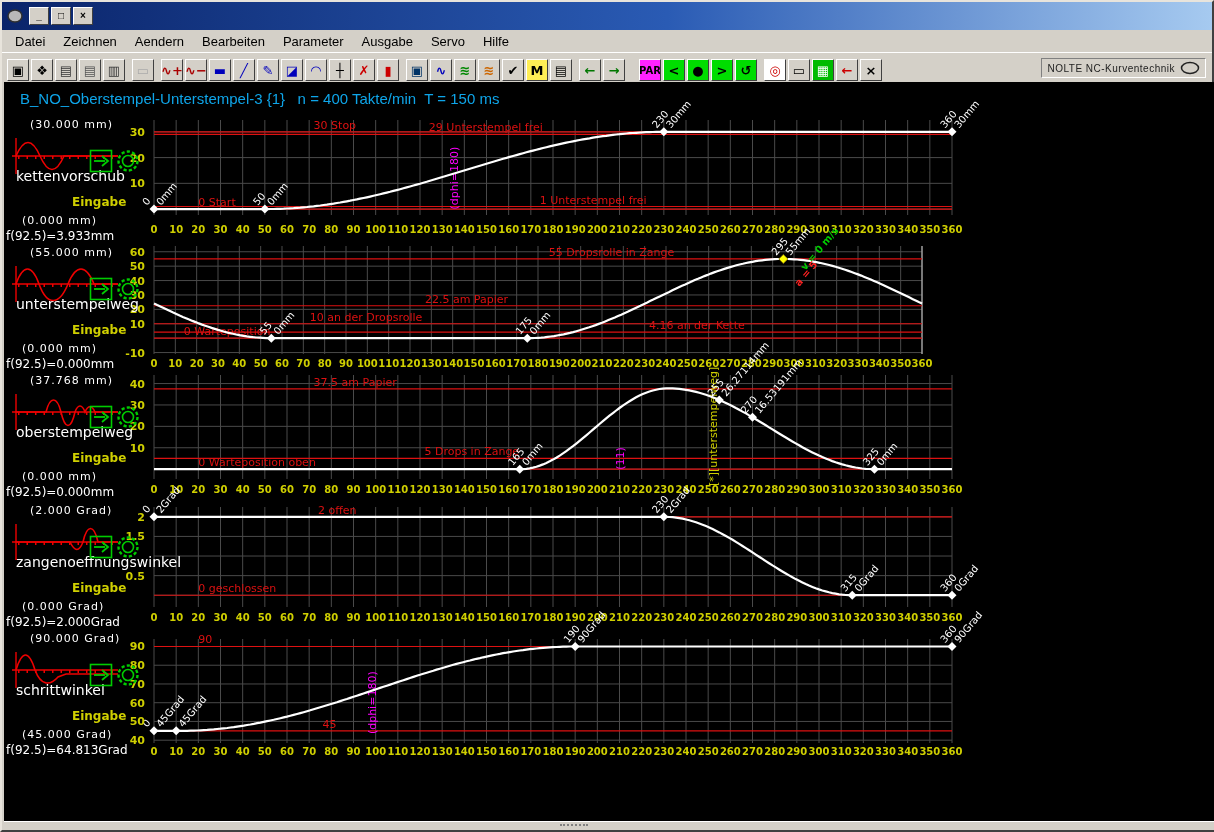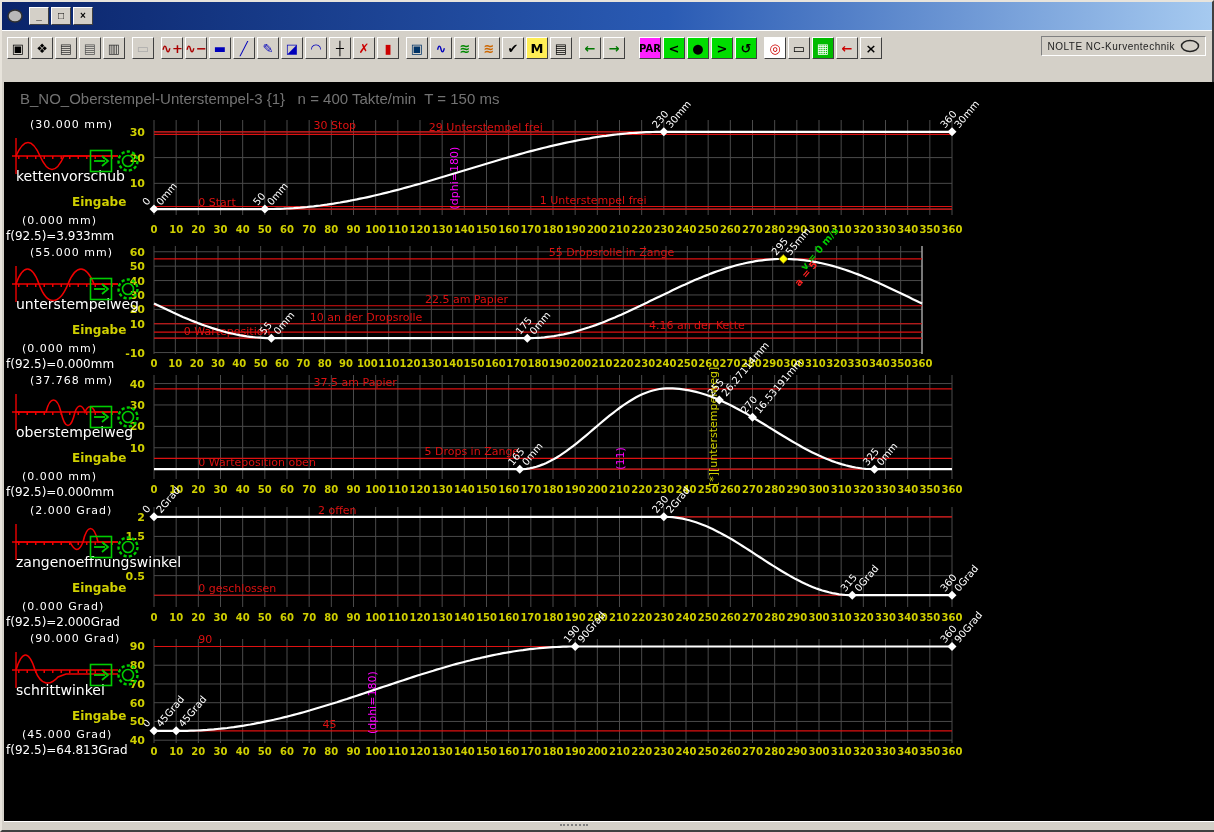--- a/index.html
+++ b/index.html
@@ -11,41 +11,51 @@
   .winbtns{display:flex;gap:2px;}
   .winbtn{width:18px;height:16px;background:#d4d0c8;border:1px solid;border-color:#fff #404040 #404040 #fff;font-size:10px;font-weight:bold;display:flex;align-items:center;justify-content:center;line-height:10px;color:#000;}
   .menubar{height:22px;display:flex;align-items:center;padding-left:4px;background:#d4d0c8;font-size:13px;color:#000;}
   .menu-item{padding:2px 9px;}
   .toolbar{height:30px;display:flex;align-items:center;padding:2px 4px;background:#d4d0c8;border-top:1px solid #fff;position:relative;}
   .tbtn{width:22px;height:22px;margin:0 1px;background:#d4d0c8;border:1px solid;border-color:#fff #404040 #404040 #fff;display:flex;align-items:center;justify-content:center;font-size:13px;font-weight:bold;font-family:"DejaVu Sans",sans-serif;box-sizing:border-box;overflow:hidden;}
   .tsep{width:5px;height:22px;}
   .brand{position:absolute;right:6px;top:5px;height:18px;border:1px solid;border-color:#808080 #fff #fff #808080;background:#d4d0c8;display:flex;align-items:center;padding:0 5px;font-size:10px;color:#222;letter-spacing:0.5px;}
   .brand svg{margin-left:5px;}
   .canvas{position:absolute;top:80px;left:2px;width:1210px;height:742px;background:#000;}
-  .heading{position:absolute;top:8px;left:16px;color:#737373;font-size:15px;white-space:pre;font-family:"Liberation Sans",sans-serif;}
+  .heading{position:absolute;top:8px;left:16px;color:#0ea5e9;font-size:15px;white-space:pre;font-family:"Liberation Sans",sans-serif;}
   .statusbar{position:absolute;left:2px;bottom:0;width:1210px;height:8px;background:#d4d0c8;border-top:1px solid #fff;}
   .grip{position:absolute;left:556px;top:2px;width:28px;height:4px;border-top:2px dotted #808080;}
   svg text{font-family:"DejaVu Sans",sans-serif;}
 </style>
 </head>
 <body>
 
 <div class="window">
   <div class="titlebar">
     <span class="appicon">
       <svg width="18" height="16">
           <ellipse cx="9" cy="8" rx="7" ry="6" fill="#b8b8b8" stroke="#303030" stroke-width="1.5"></ellipse>
         </svg>
     </span>
     <span class="winbtns" id="winbtns">
         <span class="winbtn">_</span>
         <span class="winbtn">□</span>
         <span class="winbtn">×</span>
       </span>
   </div>
+  <div class="menubar" id="menubar">
+      <span class="menu-item">Datei</span>
+      <span class="menu-item">Zeichnen</span>
+      <span class="menu-item">Aendern</span>
+      <span class="menu-item">Bearbeiten</span>
+      <span class="menu-item">Parameter</span>
+      <span class="menu-item">Ausgabe</span>
+      <span class="menu-item">Servo</span>
+      <span class="menu-item">Hilfe</span>
+    </div>
   <div class="toolbar" id="toolbar">
       <div class="tbtn">
         <span style="color: rgb(0, 0, 0);">▣</span>
       </div>
       <div class="tbtn">
         <span style="color: rgb(0, 0, 0);">❖</span>
       </div>
       <div class="tbtn">
         <span style="color: rgb(51, 51, 51);">▤</span>
       </div>

